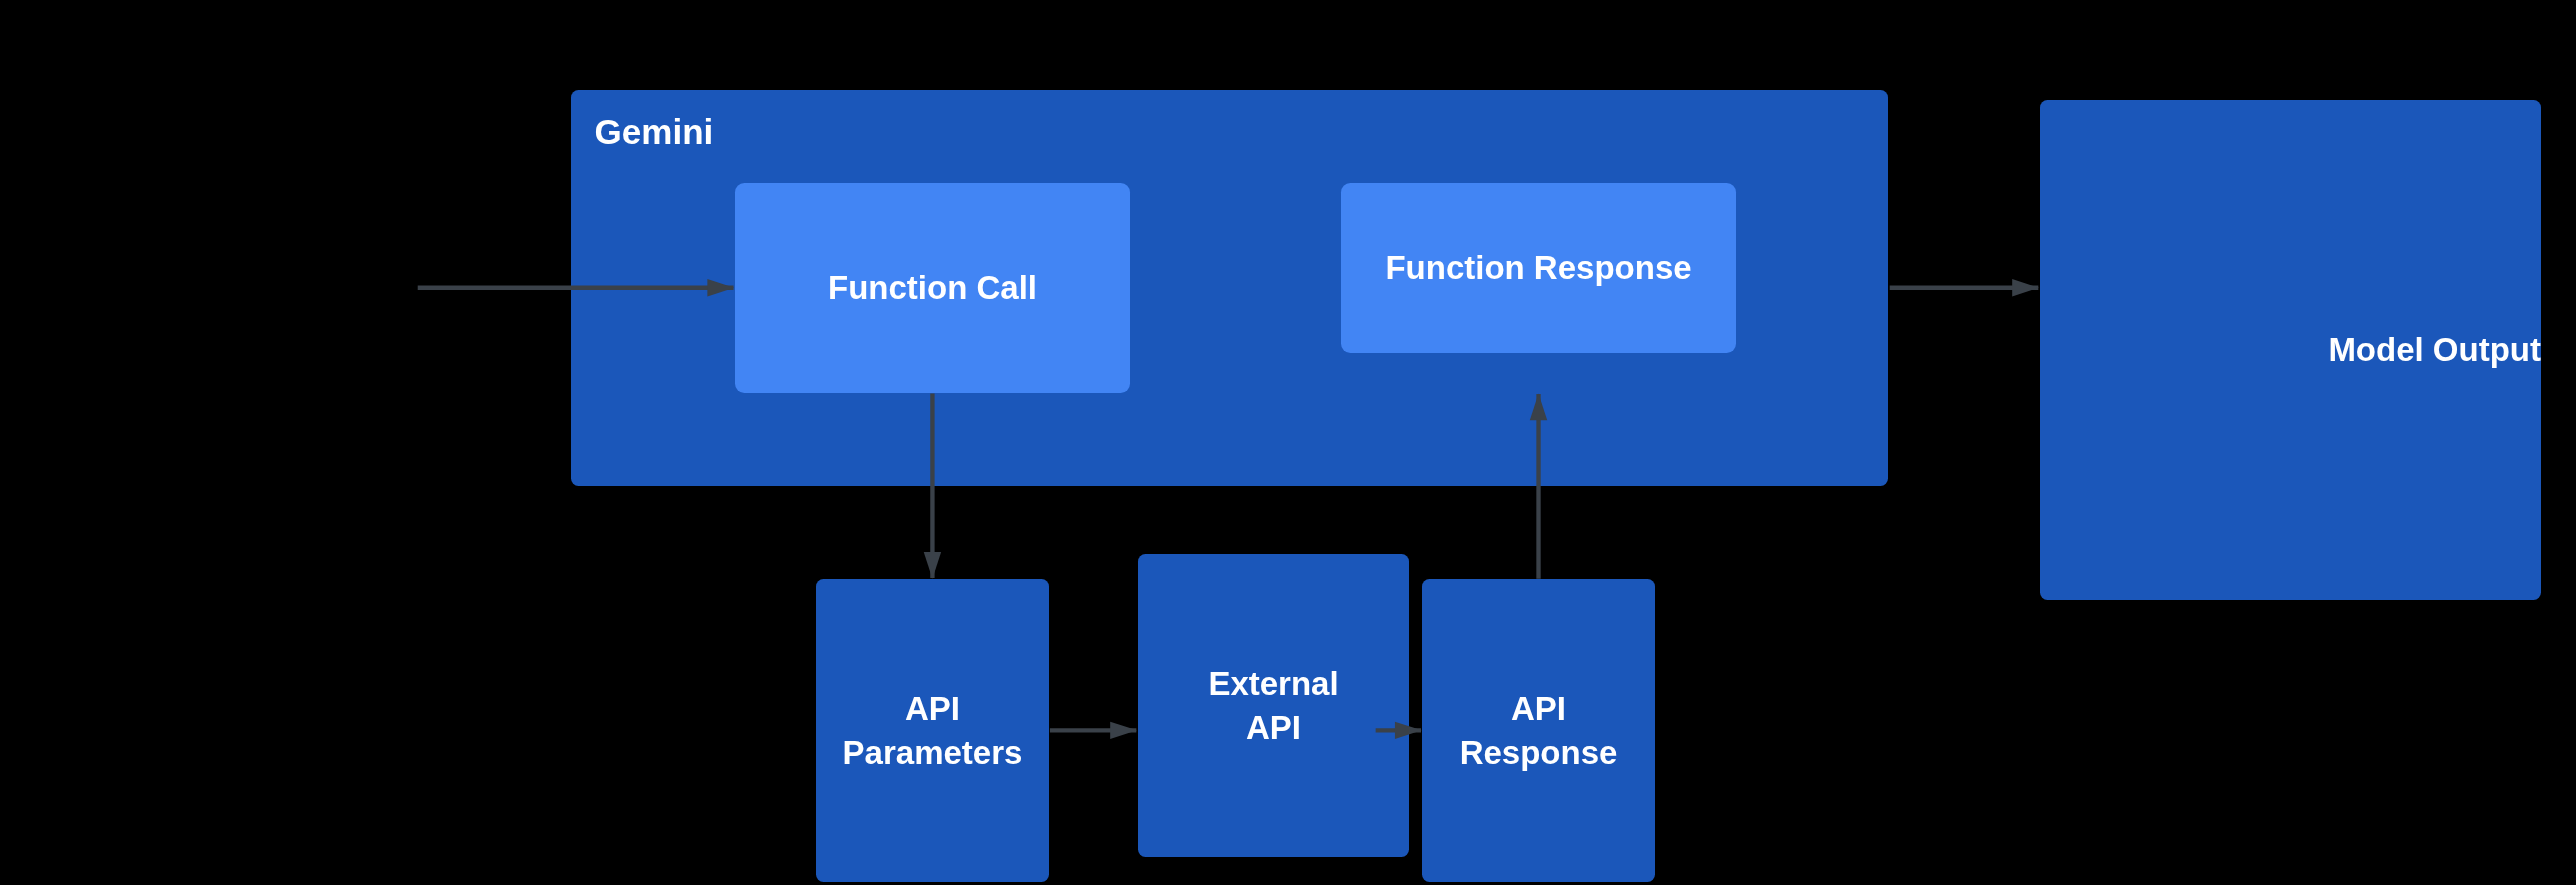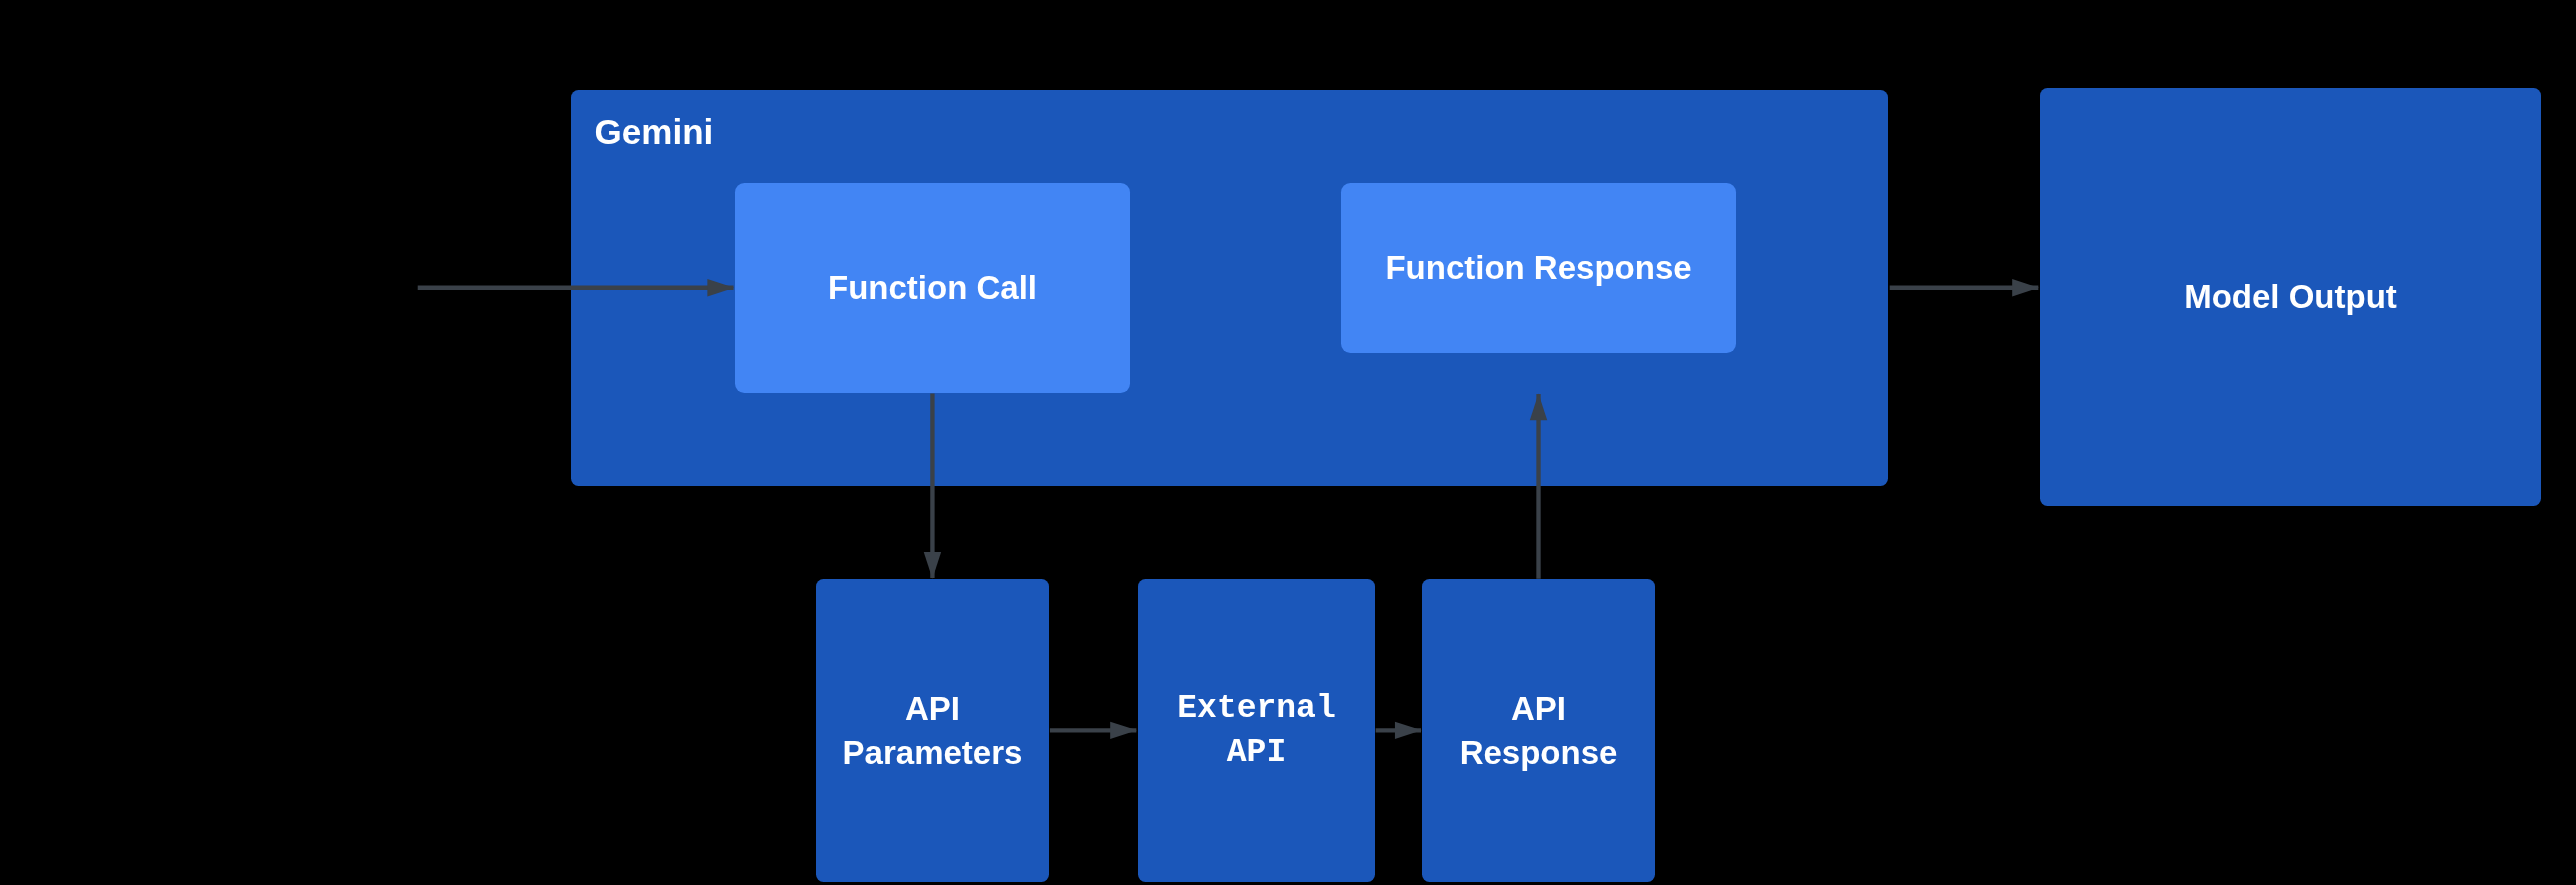--- a/index.html
+++ b/index.html
@@ -41,23 +41,23 @@
     border-radius: 9.3px;
   }
   
   #node-user-input        { left: 48px;   top: 45px;  width: 367px;  height: 398px; }
   #node-gemini            { left: 571px;  top: 46px;  width: 1317px; height: 396px;
                             align-items: flex-start; justify-content: flex-start;
                             padding: 18.6px 0 0 23.6px; }
   #node-gemini .label     { font-size: 35px; line-height: 46px; text-align: left; }
   #node-function-call     { left: 735px; top: 139px; width: 395px;  height: 210px; }
   #node-function-response { left: 1341px; top: 139px; width: 395px;  height: 170px; }
-  #node-model-output      { left: 2040px; top: 44px;  width: 501px;  height: 418px; }
+  #node-model-output      { left: 2040px; top: 56px;  width: 501px;  height: 500px; justify-content: flex-end; }
   #node-api-parameters    { left: 816px; top: 535px; width: 233px;  height: 303px; }
-  #node-external-api      { left: 1138px; top: 535px; width: 237px;  height: 303px; font-family: Liberation Mono, monospace; }
+  #node-external-api      { left: 1138px; top: 510px; width: 271px;  height: 303px; }
   #node-api-response      { left: 1422px; top: 535px; width: 233px;  height: 303px; }
 
   .arrows {
     position: absolute;
     left: 0; top: 0;
     width: 2576px;
     height: 886px;
     pointer-events: none;
   }
   .arrow-line {

